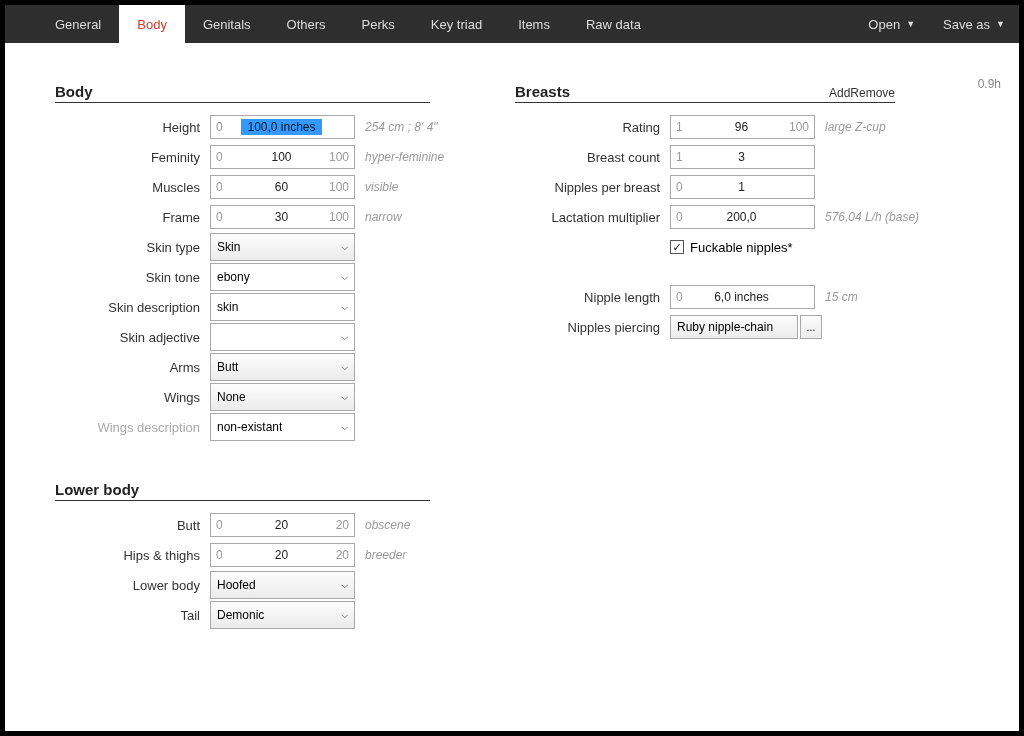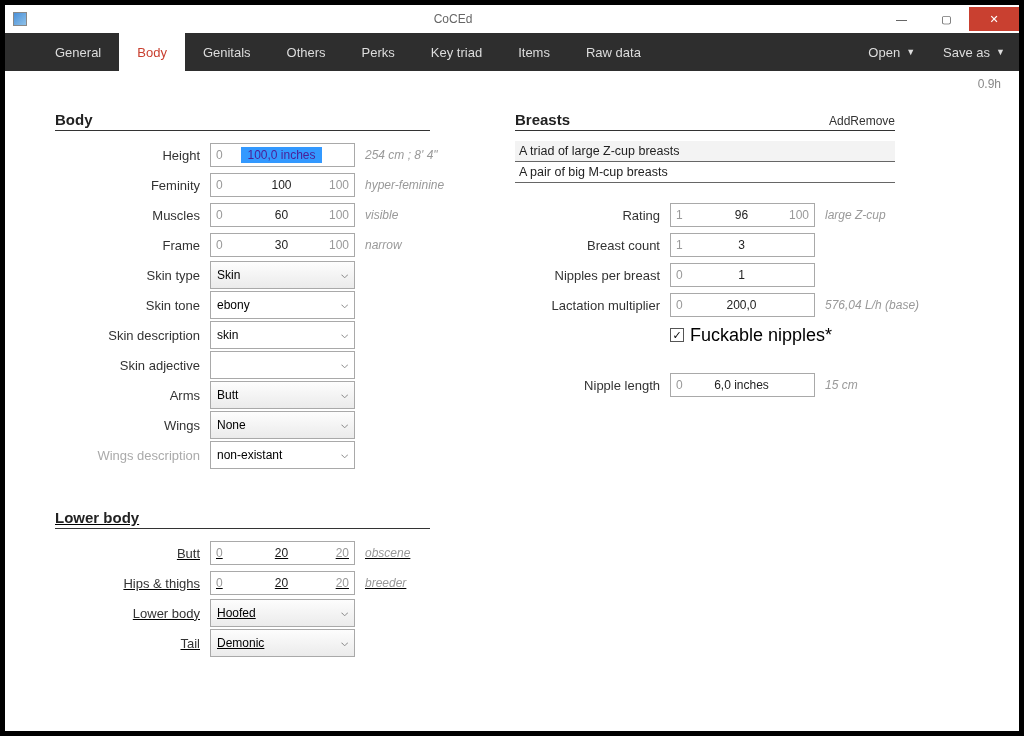--- a/index.html
+++ b/index.html
@@ -25,49 +25,40 @@
 .section-title.flex { display: flex; align-items: baseline; }
 .section-title .sp { flex: 1; }
 .section-title .act { font-size: 12px; font-weight: 400; color: #333; cursor: pointer; }
 .row { display: flex; align-items: center; height: 28px; margin-bottom: 2px; }
 .row .label { width: 155px; text-align: right; padding-right: 10px; font-size: 13px; color: #333; }
 .row .label.disabled { color: #aaa; }
 .numbox { width: 145px; height: 24px; border: 1px solid #a9a9a9; background: #fff; display: flex; align-items: center; font-size: 12px; position: relative; }
 .numbox .min { color: #999; padding-left: 5px; width: 30px; text-align: left; }
 .numbox .val { flex: 1; text-align: center; color: #222; }
 .numbox .max { color: #999; padding-right: 5px; width: 32px; text-align: right; }
-.numbox.selected .val { background: #3399ff; color: #4c1d95; padding: 1px 4px; }
+.numbox.selected .val { background: #3399ff; color: #0f172a; padding: 1px 4px; }
 .selectbox { width: 145px; height: 28px; border: 1px solid #a9a9a9; background: linear-gradient(#fdfdfd,#ebebeb); display: flex; align-items: center; font-size: 12px; padding: 0 6px; position: relative; cursor: pointer; }
 .selectbox.flat { background: #fff; }
 .selectbox .caret { position: absolute; right: 6px; font-size: 9px; color: #555; }
 .hint { font-size: 12px; color: #999; font-style: italic; margin-left: 10px; }
 .listitem { font-size: 12.5px; color: #222; padding: 3px 4px; border-bottom: 1px solid #666; margin-bottom: 0; }
 .listitem.sel { background: #f3f3f3; }
 .listbox { margin-bottom: 18px; }
 .checkbox-row { display: flex; align-items: center; height: 28px; margin-bottom: 2px; }
 .checkbox-row .pad { width: 155px; }
 .checkbox-row .cb { width: 14px; height: 14px; border: 1px solid #555; display: flex; align-items: center; justify-content: center; font-size: 11px; margin-right: 6px; }
-.checkbox-row .cblabel { font-size: 18px; }
+.checkbox-row .cblabel { font-size: 13px; }
 .piercing { width: 128px; height: 24px; border: 1px solid #a9a9a9; background: linear-gradient(#fdfdfd,#ebebeb); display: flex; align-items: center; font-size: 12px; padding: 0 6px; }
 .morebtn { width: 22px; height: 24px; border: 1px solid #a9a9a9; background: linear-gradient(#fdfdfd,#ebebeb); display: flex; align-items: center; justify-content: center; font-size: 11px; margin-left: 2px; cursor: pointer; }
-.lower { margin-top: 40px; text-decoration: underline; }
+.lower { margin-top: 40px; }
 </style>
 </head>
 <body>
 
 <div class="window">
-  <div class="titlebar">
-    <div class="icon-app"></div>
-    <div class="title">CoCEd</div>
-    <div class="winbtns">
-      <div class="winbtn">—</div>
-      <div class="winbtn">▢</div>
-      <div class="winbtn close">✕</div>
-    </div>
-  </div>
 
   <div class="menubar">
     <div class="tabs">
       <div class="tab">General</div>
       <div class="tab active">Body</div>
       <div class="tab">Genitals</div>
       <div class="tab">Others</div>
       <div class="tab">Perks</div>
       <div class="tab">Key triad</div>
       <div class="tab">Items</div>
@@ -229,24 +220,20 @@
     </div>
 
     <div class="col" style="flex:0 0 430px;">
       <div class="section-title flex" style="width:380px;">
         <span>Breasts</span>
         <span class="sp"></span>
         <span class="act">Add</span>
         <span class="act">Remove</span>
       </div>
 
-      <div class="listbox" style="width:380px;">
-        <div class="listitem sel">A triad of large Z-cup breasts</div>
-        <div class="listitem">A pair of big M-cup breasts</div>
-      </div>
 
       <div class="row">
           <div class="label">Rating</div>
         <div class="numbox">
             <span class="min">1</span>
             <span class="val">96</span>
             <span class="max">100</span>
           </div>
         <div class="hint">large Z-cup</div>
         </div>
@@ -290,15 +277,22 @@
       <div class="row">
           <div class="label">Nipple length</div>
         <div class="numbox">
             <span class="min">0</span>
             <span class="val">6,0 inches</span>
             <span class="max"></span>
           </div>
         <div class="hint">15 cm</div>
         </div>
 
+      <div class="row">
+          <div class="label">Nipples piercing</div>
+        <div class="piercing">
+            <span>Ruby nipple-chain</span>
+          </div>
+        <div class="morebtn">...</div>
+        </div>
     </div>
   </div>
 </div>
 
 </body></html>

